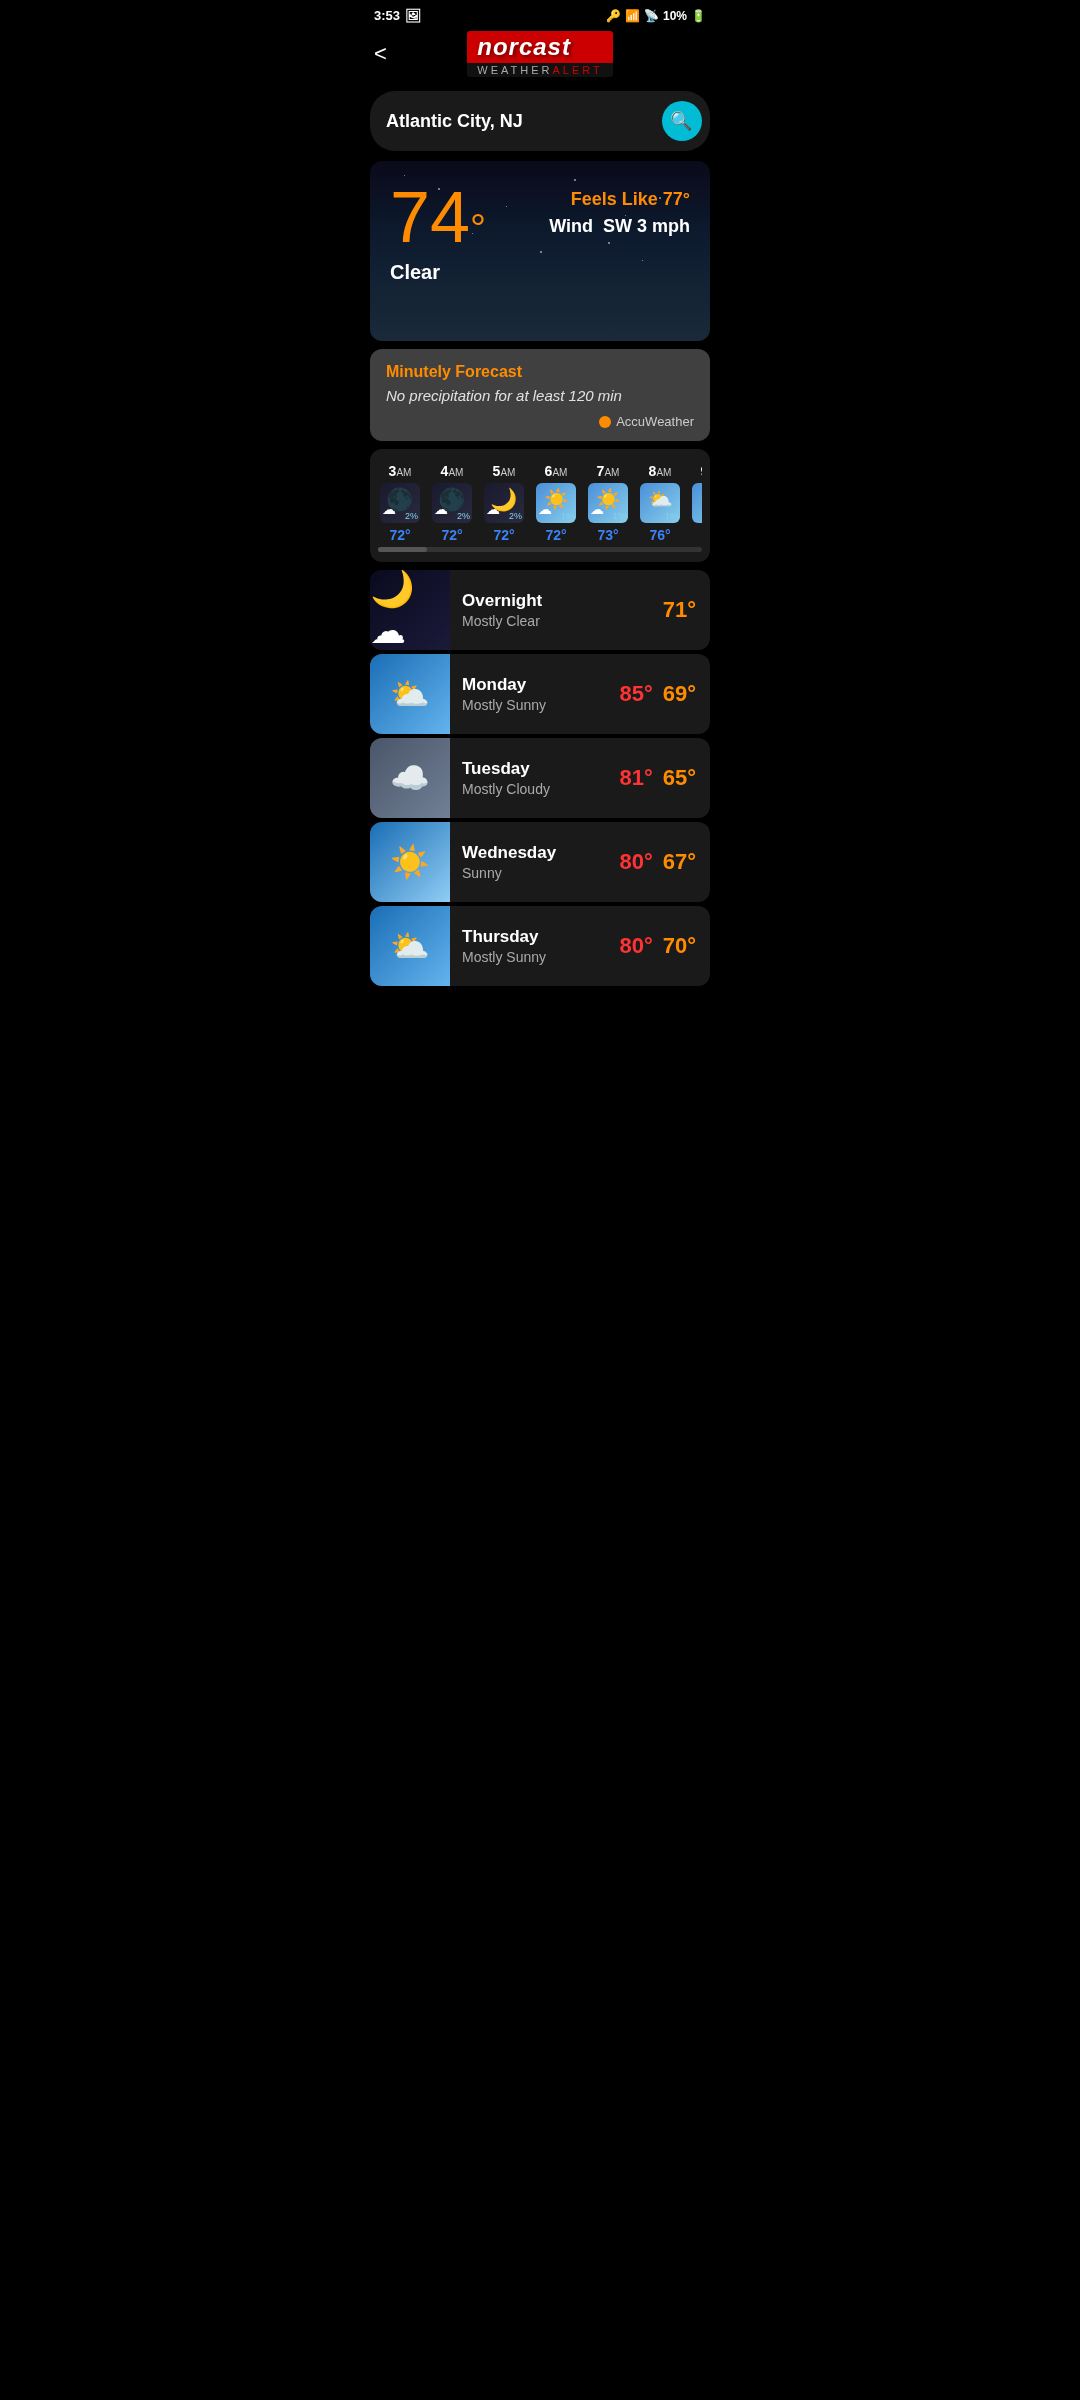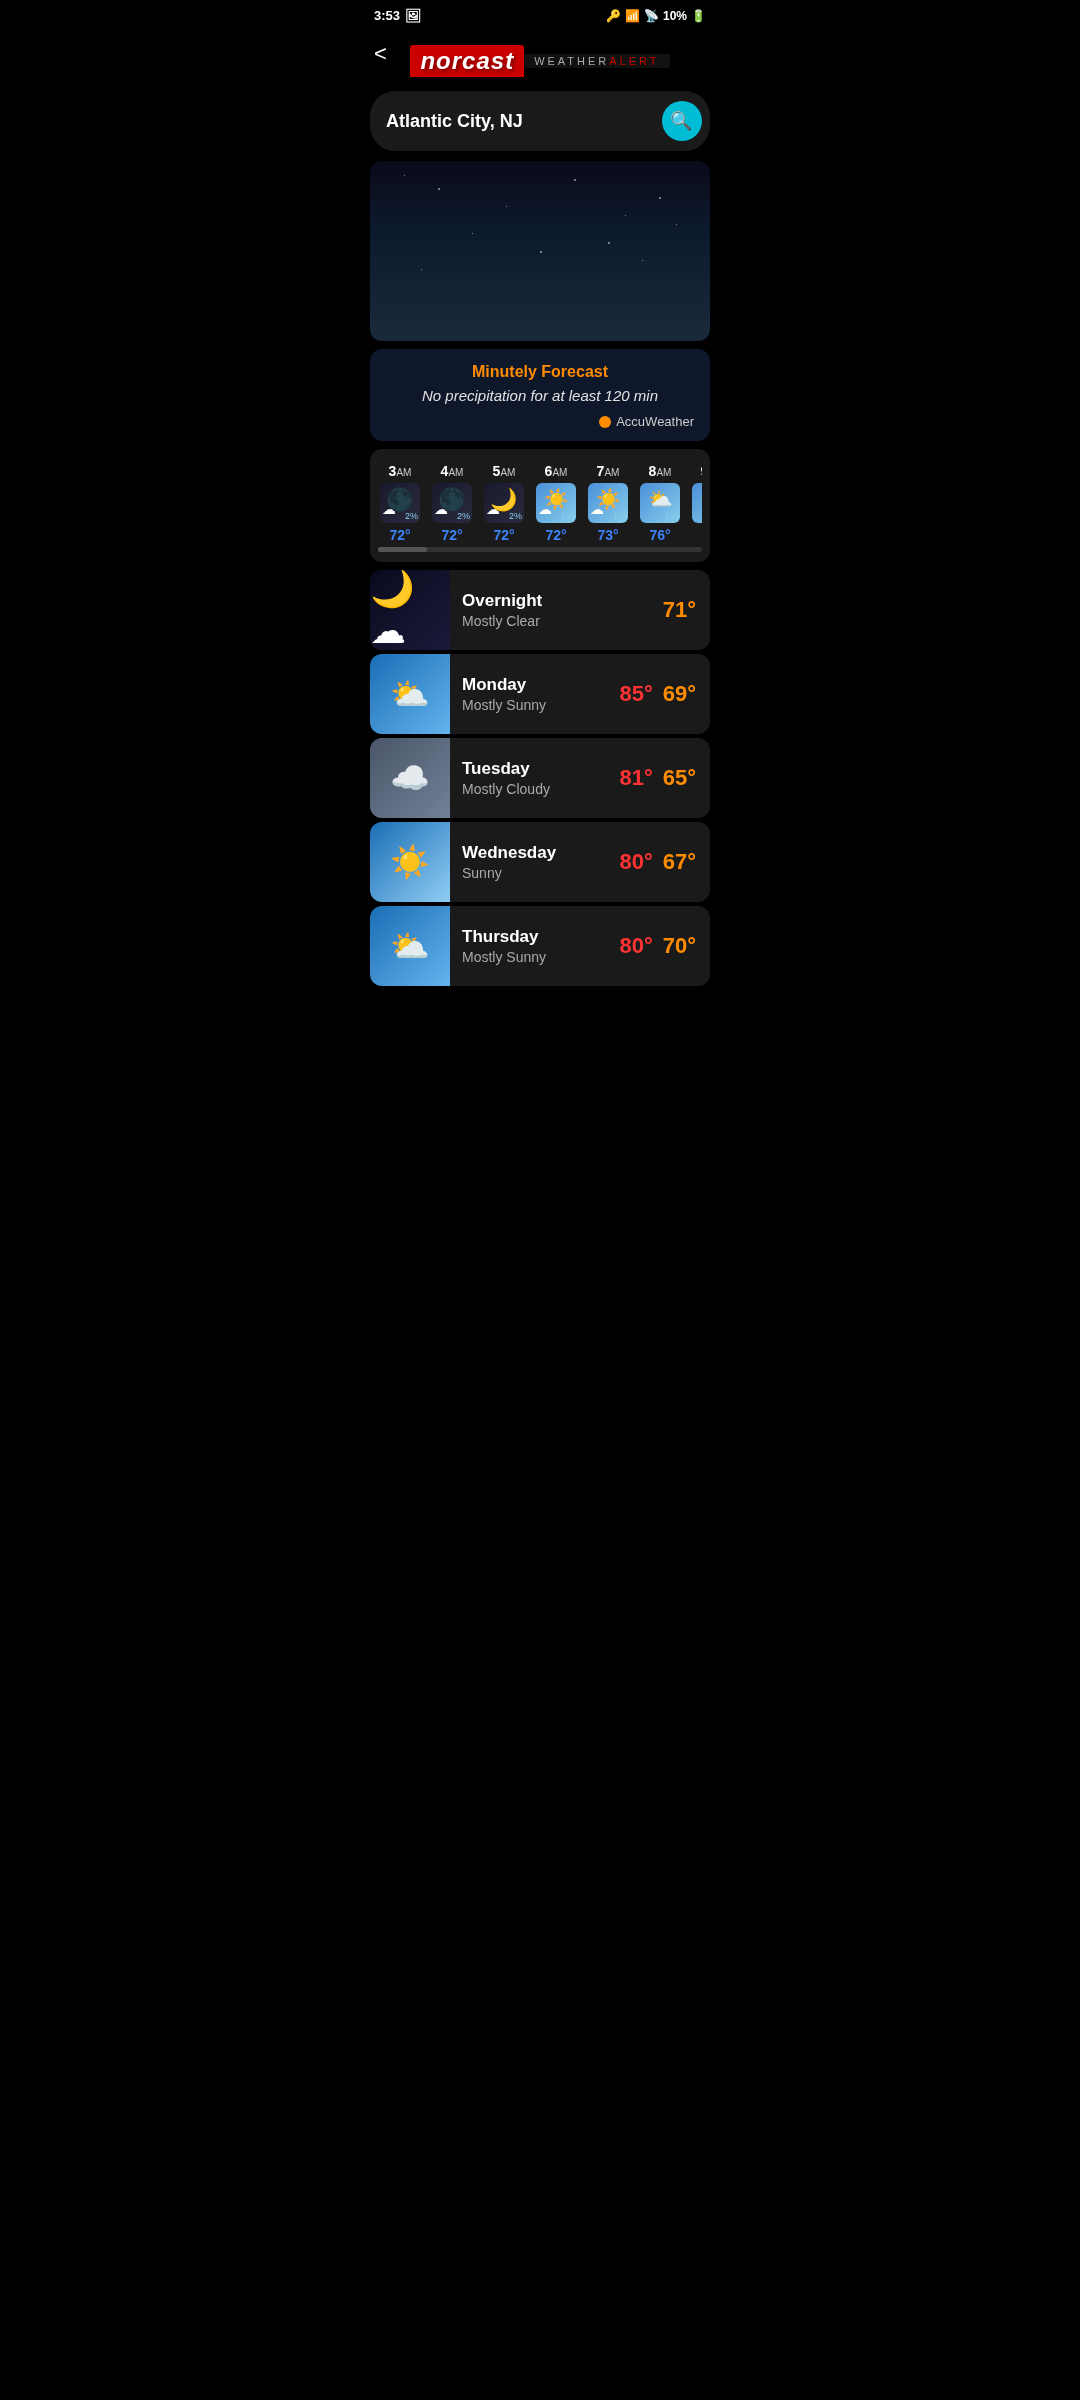--- a/index.html
+++ b/index.html
@@ -37,23 +37,21 @@
       position: absolute;
       left: 14px;
       font-size: 22px;
       color: #fff;
       background: none;
       border: none;
       cursor: pointer;
     }
     .logo-container {
       display: flex;
-      flex-direction: row;
-      align-items: center;
-      margin-top: 14px;
+      flex-direction: column;
     }
     .logo-norcast {
       background: #cc0000;
       color: #fff;
       font-size: 24px;
       font-weight: 900;
       font-style: italic;
       padding: 2px 10px;
       letter-spacing: 1px;
       text-transform: lowercase;
@@ -159,24 +157,23 @@
     .condition {
       font-size: 20px;
       font-weight: 700;
       color: #fff;
       margin-top: 8px;
     }
 
     
     .minutely-card {
       margin: 8px 10px;
-      background: #0f172a;
+      background: #404040;
       border-radius: 12px;
       padding: 14px 16px 12px;
-      text-align: center;
     }
     .minutely-title {
       color: #ff8c00;
       font-size: 16px;
       font-weight: 700;
       margin-bottom: 6px;
     }
     .minutely-desc {
       color: #e0e0e0;
       font-size: 15px;
@@ -407,20 +404,38 @@
     <div class="star" style="width:1px;height:1px;top:30%;left:75%"></div>
     <div class="star" style="width:2px;height:2px;top:20%;left:85%"></div>
     <div class="star" style="width:1px;height:1px;top:40%;left:30%"></div>
     <div class="star" style="width:2px;height:2px;top:50%;left:50%"></div>
     <div class="star" style="width:1px;height:1px;top:8%;left:10%"></div>
     <div class="star" style="width:1px;height:1px;top:35%;left:90%"></div>
     <div class="star" style="width:2px;height:2px;top:45%;left:70%"></div>
     <div class="star" style="width:1px;height:1px;top:60%;left:15%"></div>
     <div class="star" style="width:1px;height:1px;top:55%;left:80%"></div>
   </div>
+  <div class="temp-display">
+    <div>
+      <span class="temp-main">
+        <span>74</span><span class="temp-unit">°</span>
+      </span>
+      <div class="condition">Clear</div>
+    </div>
+    <div class="temp-right">
+      <div class="feels-like">
+        <span>Feels Like</span>
+        <span style="color:#ff8c00">77°</span>
+      </div>
+      <div class="wind-info">
+        <span>Wind</span>
+        &nbsp;<span>SW 3 mph</span>
+      </div>
+    </div>
+  </div>
 </div>
 
 <div class="minutely-card">
   <div class="minutely-title">Minutely Forecast</div>
   <div class="minutely-desc">No precipitation for at least 120 min</div>
   <div class="accuweather-badge">
     <span class="aw-dot"></span>
     <span>AccuWeather</span>
   </div>
 </div>

